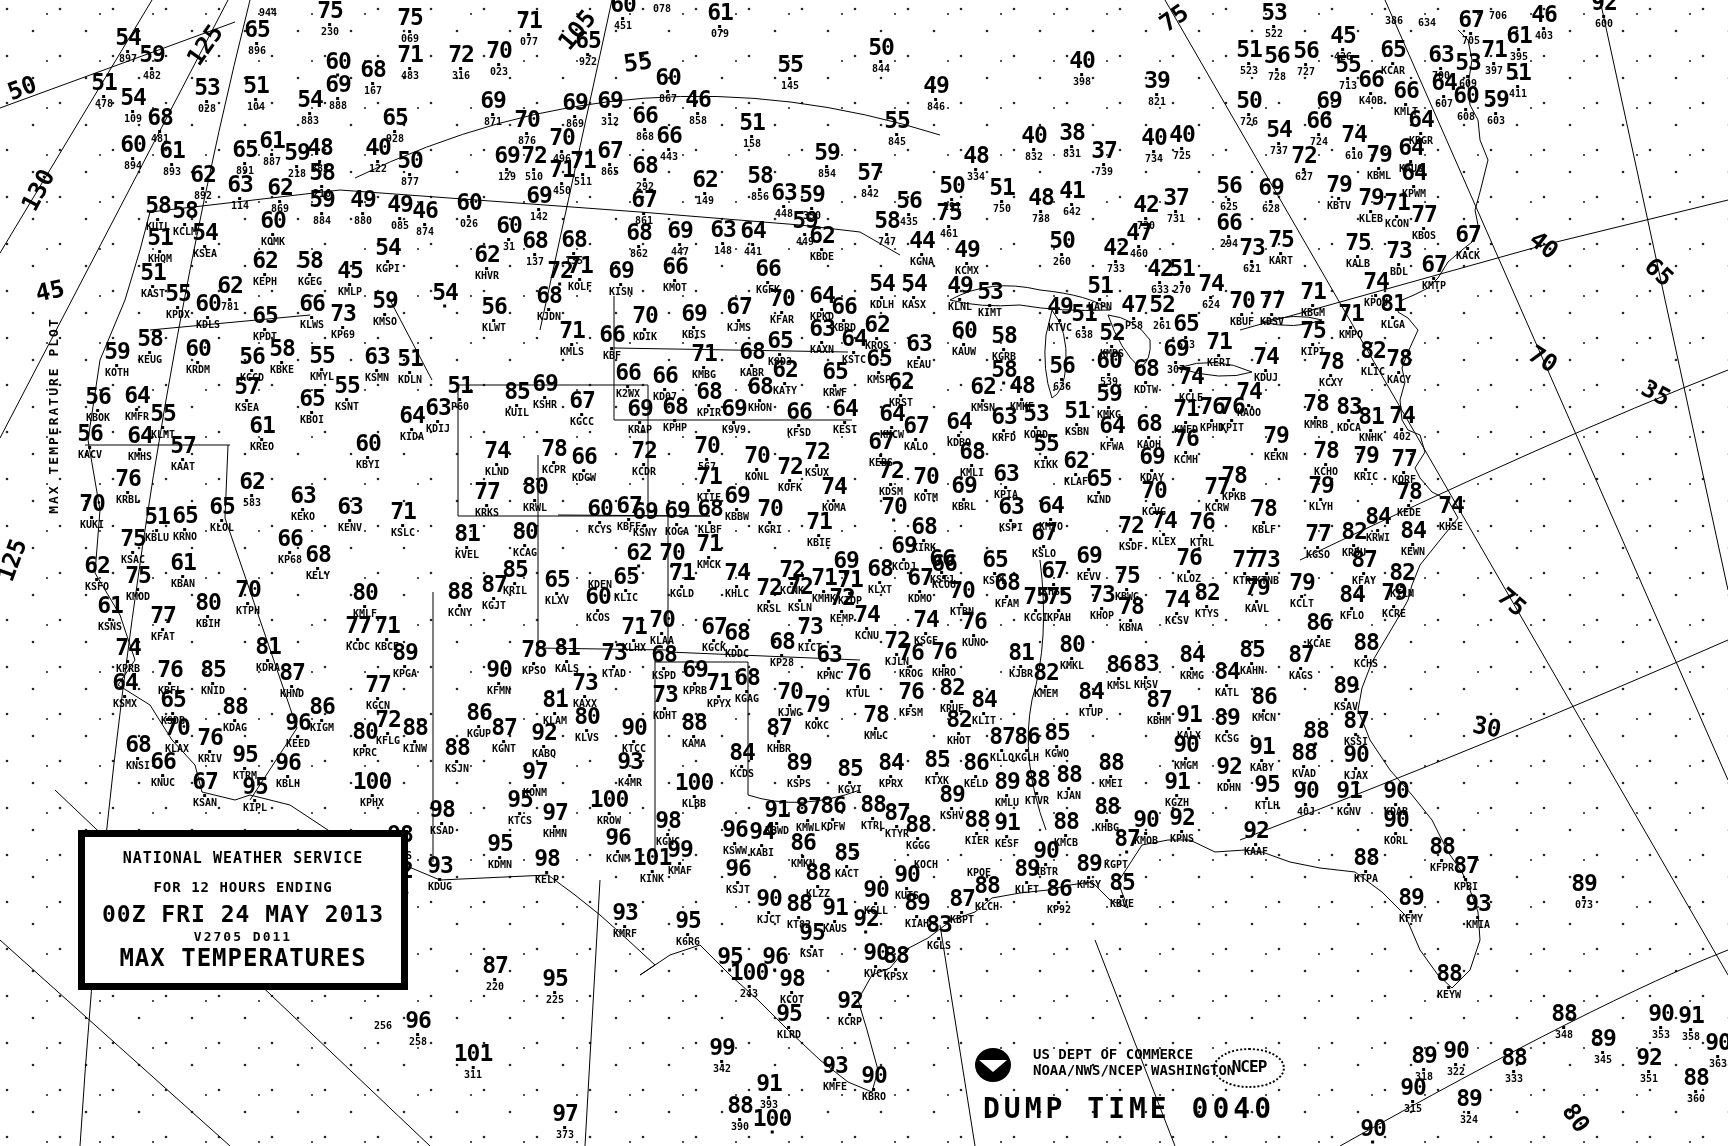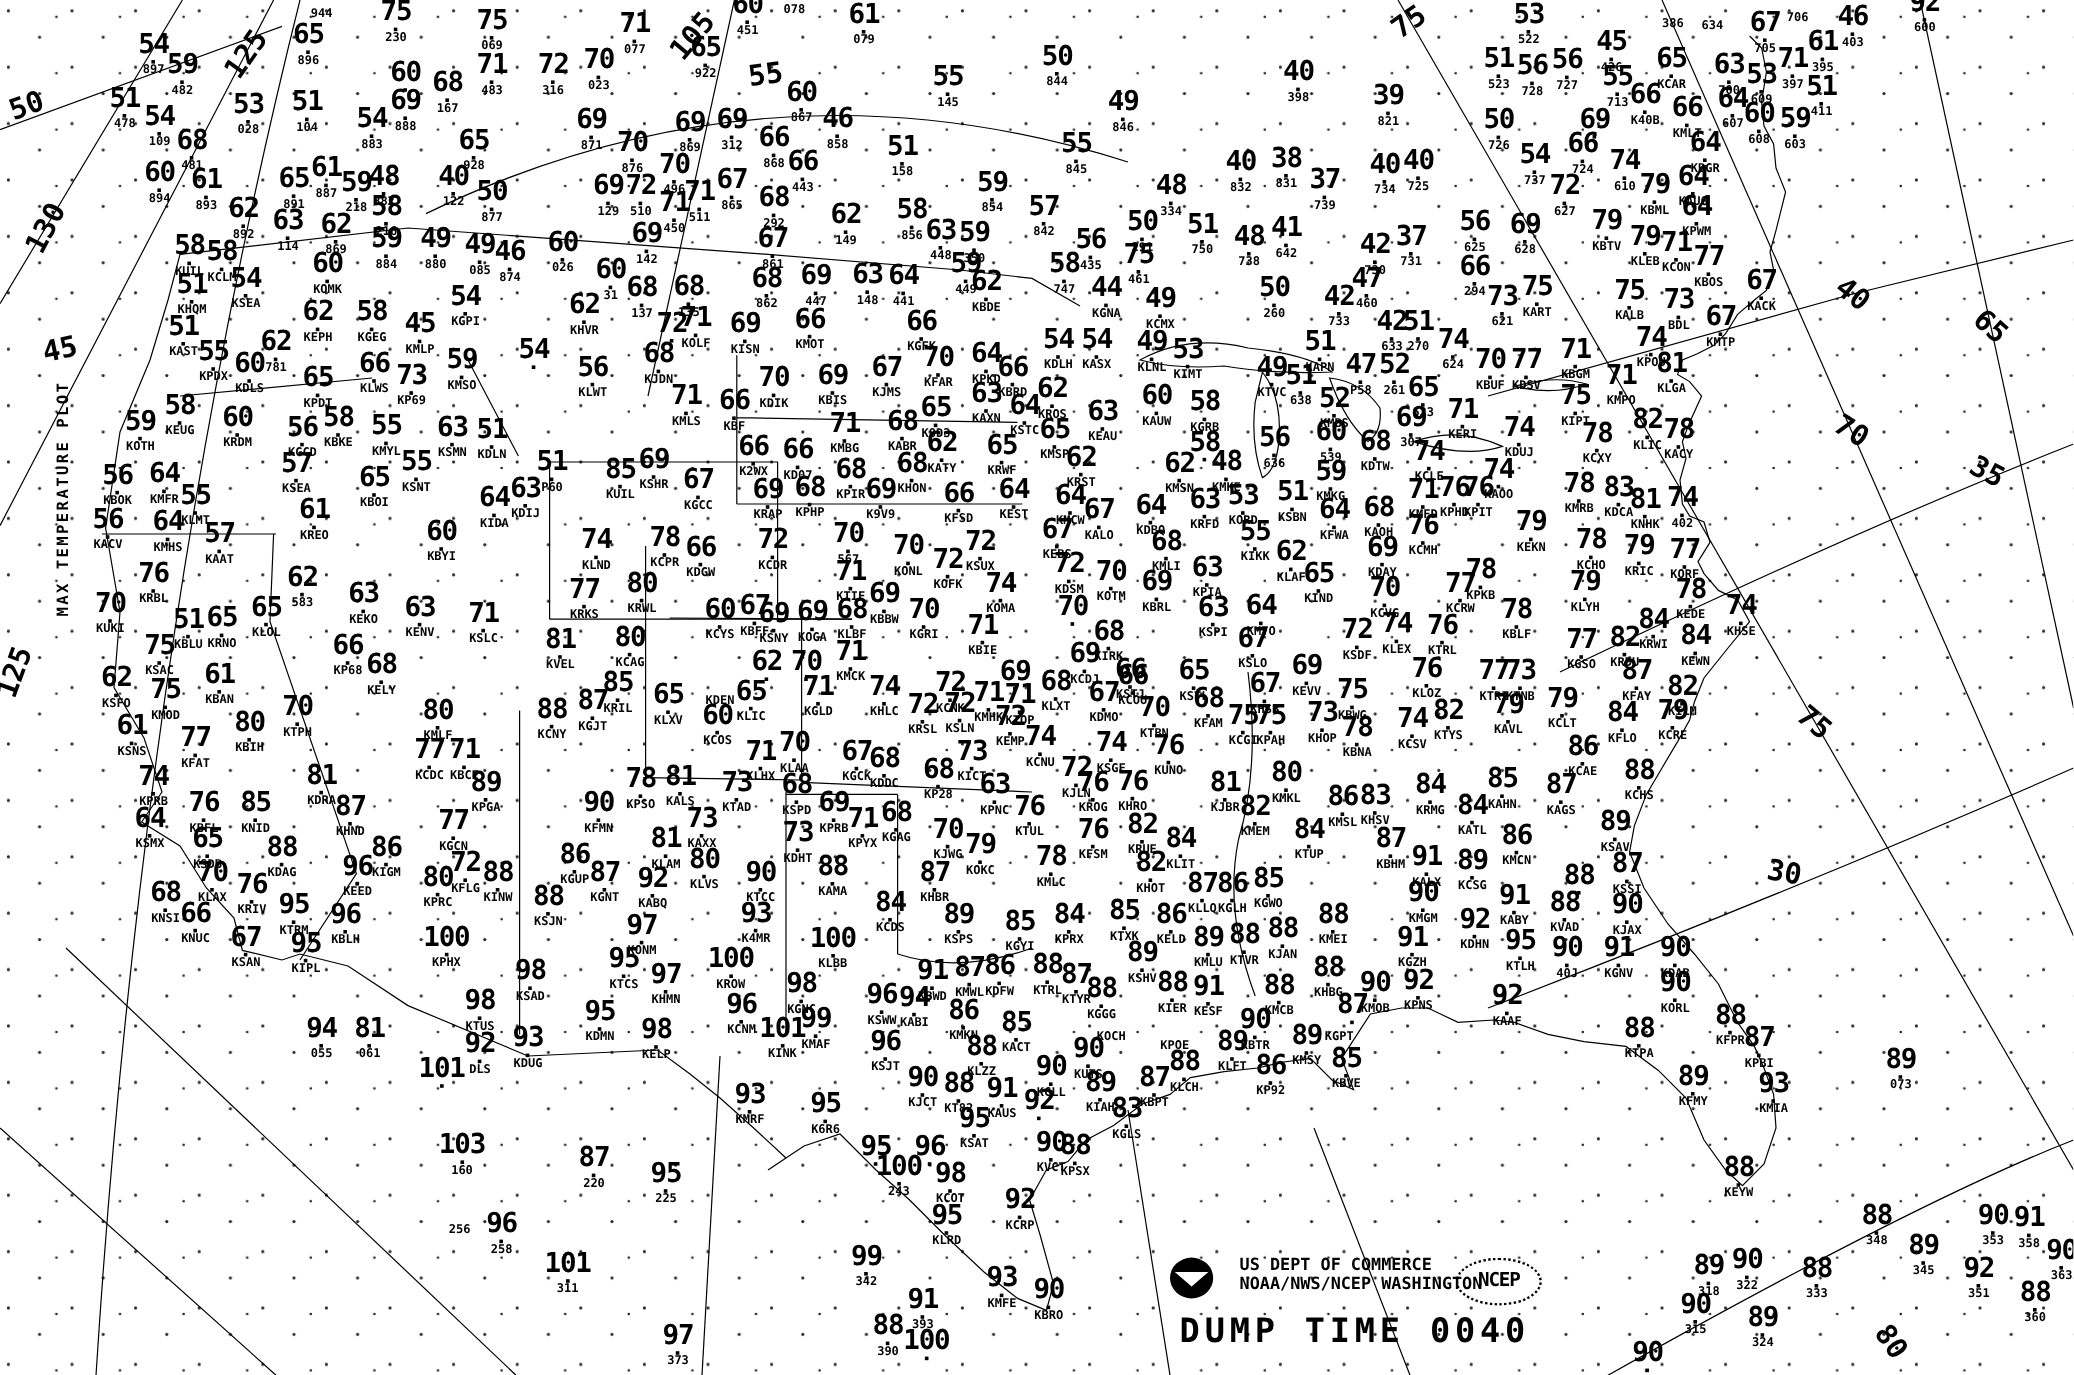--- a/index.html
+++ b/index.html
@@ -92,20 +92,27 @@
       <path d="M614,296 L614,420 M614,348 L848,352 M614,420 L852,420"></path>
       <path d="M433,592 L433,862 M655,660 L655,860 M655,662 L748,662 M748,662 L748,795"></path>
       <path d="M668,652 L860,660 M748,795 Q800,812 860,790"></path>
       <path d="M1040,560 Q1050,640 1032,700 Q1020,760 1046,830"></path>
       <path d="M390,300 L432,380 M310,315 L150,330 M85,445 L230,445 M228,445 L225,518 L297,728 L250,800"></path>
     </g>
   </svg>
 
   <div id="sideLabel">MAX TEMPERATURE PLOT</div>
 
+  <div id="titleBox">
+    <div class="t1">NATIONAL WEATHER SERVICE</div>
+    <div class="t2">FOR 12 HOURS ENDING</div>
+    <div class="t3">00Z FRI  24 MAY 2013</div>
+    <div class="t4">V2705  D011</div>
+    <div class="t5">MAX TEMPERATURES</div>
+  </div>
 
   <div id="credits">
     <div id="noaaLogo"></div>
     <div id="credLines">
       <div>US DEPT OF COMMERCE</div>
       <div>NOAA/NWS/NCEP WASHINGTON</div>
     </div>
     <div id="ncepOval">NCEP</div>
     <div id="dumpTime">DUMP TIME 0040</div>
   </div>

